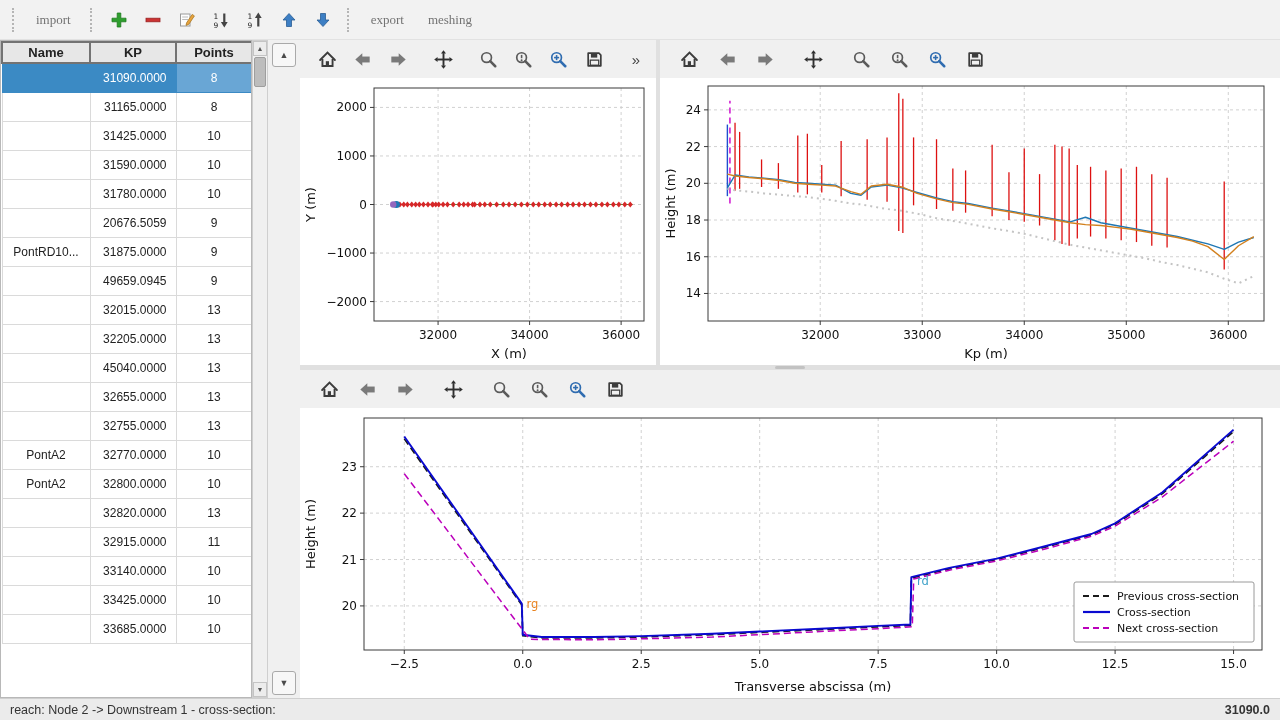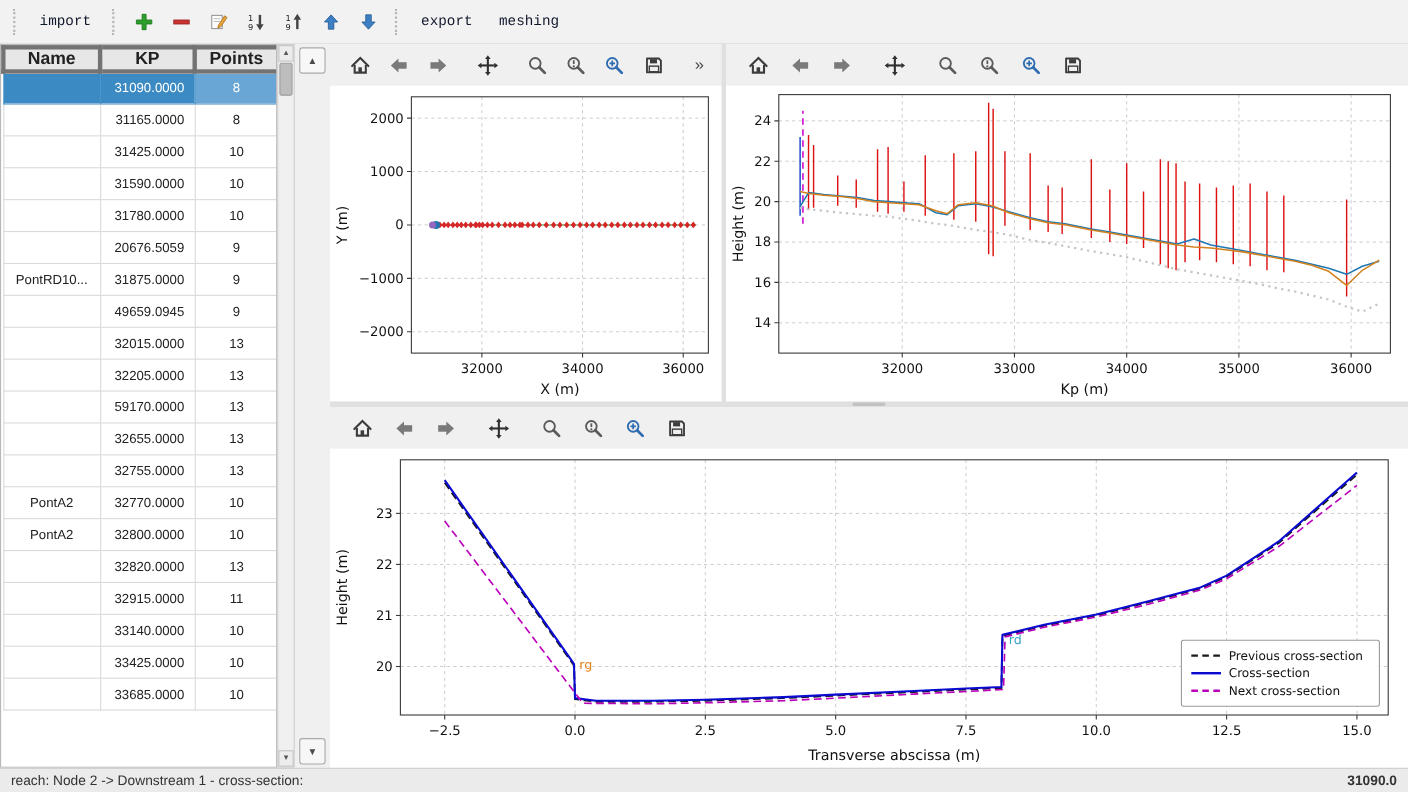--- a/index.html
+++ b/index.html
@@ -3,33 +3,33 @@
 <meta charset="utf-8">
 <style>
   * { box-sizing: border-box; margin: 0; padding: 0; }
   html,body { width:1280px; height:720px; overflow:hidden; }
   body { font-family:"Liberation Sans","DejaVu Sans",sans-serif; font-size:12px; color:#222; background:#f0f0f0; }
   .app { display:flex; flex-direction:column; width:1280px; height:720px; }
 
   
   .menubar { height:40px; background:#f2f2f2; display:flex; align-items:center; padding:0 8px; gap:6px; border-bottom:1px solid #e2e2e2; flex:0 0 auto;}
   .handle { width:5px; height:24px; border-left:2px dotted #b5b5b5; margin:0 4px; }
-  .menu-label { border:none; background:transparent; font-family:Liberation Mono, monospace; font-size:13px; color:#0f172a; padding:5px 9px; cursor:default; }
+  .menu-label { border:none; background:transparent; font-family:Liberation Serif, serif; font-size:13px; color:#737373; padding:5px 9px; cursor:default; }
   .iconbtn { width:28px; height:28px; border:none; background:transparent; display:flex; align-items:center; justify-content:center; }
   .iconbtn svg { width:18px; height:18px; }
   #menubar-icons { display:flex; align-items:center; gap:6px; }
 
   
   .main { flex:1 1 auto; display:flex; min-height:0; }
 
   
   .left-panel { width:300px; flex:0 0 auto; display:flex; background:#f0f0f0; padding:0; }
   .table-wrap { width:252px; background:#fff; border:1px solid #b8b8b8; overflow:hidden; }
   table.xs { border-collapse:collapse; width:250px; table-layout:fixed; }
-  table.xs th { background:#e7e7e7; border:4px solid #737373; font-weight:bold; font-size:16px; height:21px; }
+  table.xs th { background:#e7e7e7; border:2px solid #737373; font-weight:bold; font-size:13px; height:21px; }
   table.xs td { border:1px solid #dadada; height:29px; font-size:12px; text-align:center; overflow:hidden; white-space:nowrap; background:#fff;}
   table.xs col.c-name { width:88px; } table.xs col.c-kp { width:86px; } table.xs col.c-pts { width:76px; }
   table.xs td.kp { text-align:right; padding-right:9px; }
   tr.selected td { background:#3b8ac4; color:#fff; border-color:#3b8ac4; }
   tr.selected td.points { background:#69a6d5; }
 
   
   .vscroll { width:16px; background:#f0f0f0; border:1px solid #cfcfcf; display:flex; flex-direction:column; align-items:stretch; }
   .sb-btn { height:15px; background:#ececec; border:1px solid #c4c4c4; font-size:7px; color:#555; display:flex; align-items:center; justify-content:center; }
   .sb-thumb { height:30px; margin:1px; background:#bdbdbd; border:1px solid #9e9e9e; border-radius:2px; }
@@ -185,21 +185,21 @@
                 <td class="kp">32015.0000</td>
                 <td class="points">13</td>
               </tr>
               <tr>
                 <td class="name"></td>
                 <td class="kp">32205.0000</td>
                 <td class="points">13</td>
               </tr>
               <tr>
                 <td class="name"></td>
-                <td class="kp">59170.0000</td>
+                <td class="kp">45040.0000</td>
                 <td class="points">13</td>
               </tr>
               <tr>
                 <td class="name"></td>
                 <td class="kp">32655.0000</td>
                 <td class="points">13</td>
               </tr>
               <tr>
                 <td class="name"></td>
                 <td class="kp">32755.0000</td>

